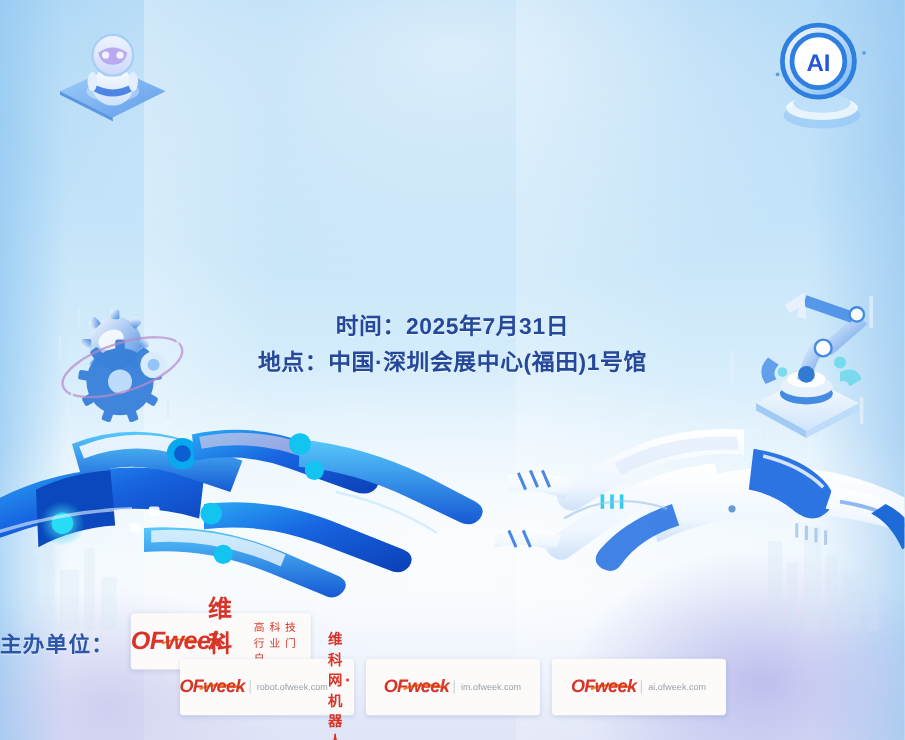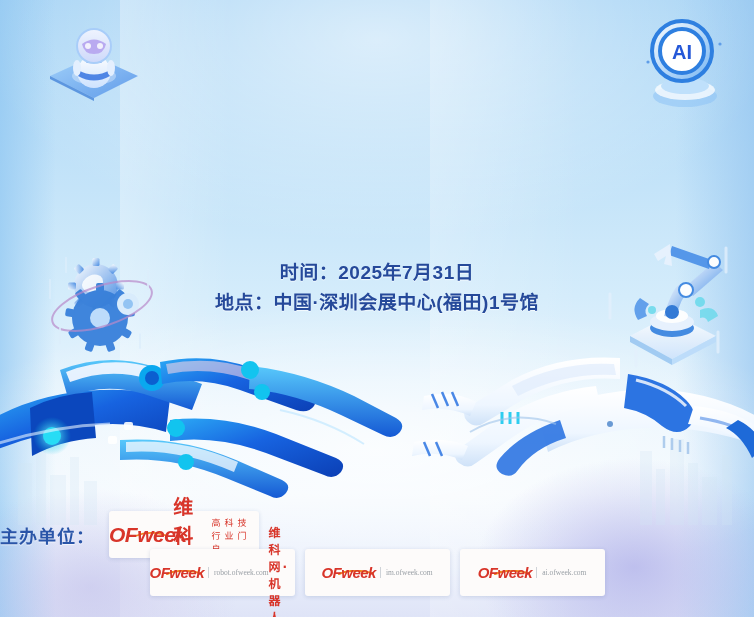--- a/index.html
+++ b/index.html
@@ -110,21 +110,21 @@
     position:relative;font-weight:700;color:#d8352a;
     font-family:"Liberation Sans",sans-serif;font-style:italic;
     letter-spacing:-.5px;
   }
   .swoosh{position:absolute;left:-1px;top:-5px;width:64%;height:7px;}
   .cn{color:#d8352a;font-weight:700;font-family:"DejaVu Sans",sans-serif;}
   .tagline{
     color:#d8352a;font-weight:400;letter-spacing:4px;
     font-family:"DejaVu Sans",sans-serif;
   }
-  .url{color:#9aa0a6;font-weight:400;font-family:Liberation Serif, serif;}
+  .url{color:#9aa0a6;font-weight:400;font-family:Liberation Sans, sans-serif;}
   .divider-v{display:inline-block;width:1px;background:#cfd3d8;margin:0 5px;}
   .lm-row1{display:flex;align-items:center;justify-content:center;}
   .lm-row2{margin-top:2px;}
 </style>
 </head>
 <body>
 
 <div class="poster">
 
   <div class="band b1"></div>

